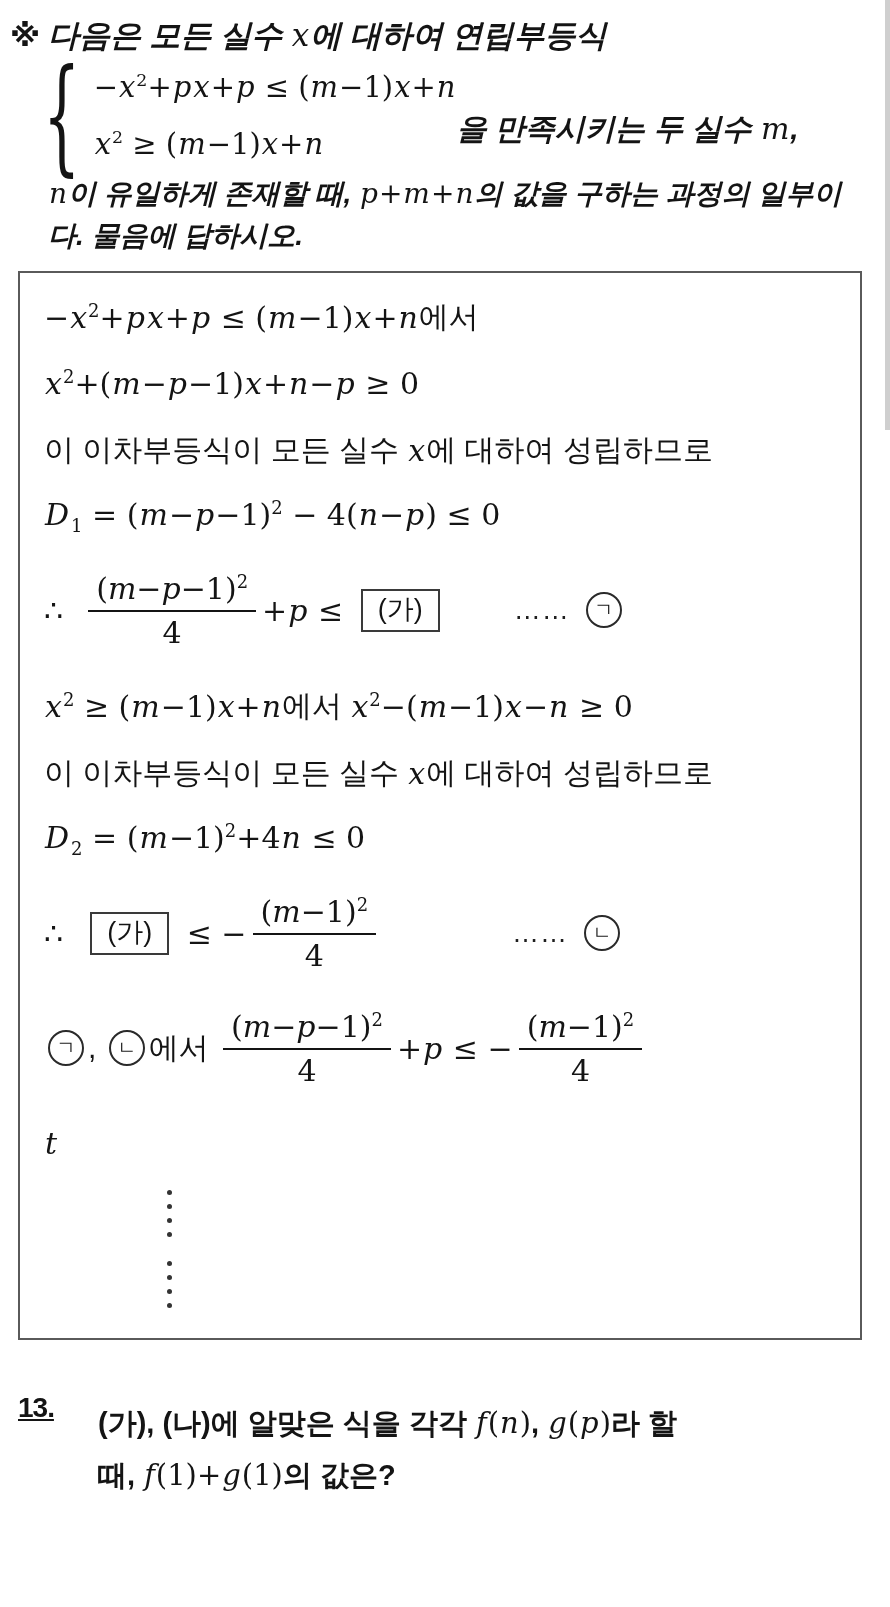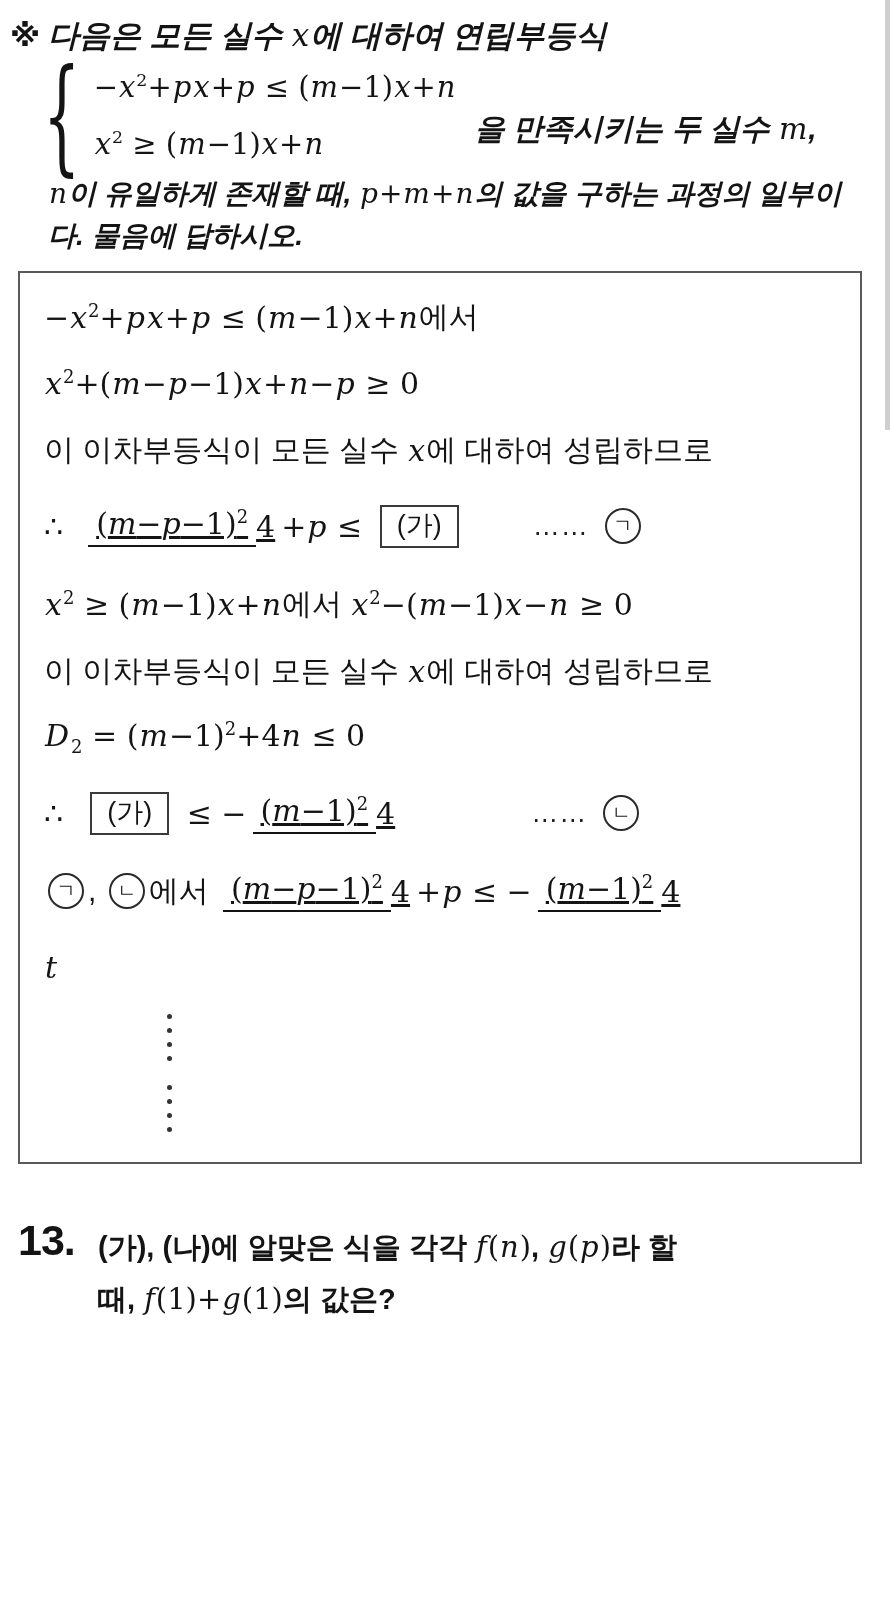--- a/index.html
+++ b/index.html
@@ -25,52 +25,52 @@
   .intro .kr{font-weight:700;font-style:italic;}
   .intro-line1{display:flex;}
   .marker{font-weight:700;width:38px;flex:none;}
   .system-row{display:flex;align-items:center;margin:10px 0 8px 34px;}
   .brace{
     display:inline-block;font-family:"DejaVu Serif",serif;font-size:56px;
     transform:scaleY(2.25) scaleX(1.05);transform-origin:center;line-height:1;
     font-weight:400;flex:none;
   }
   .system-eqs{display:flex;flex-direction:column;gap:16px;margin-left:14px;font-size:29px;}
-  .system-after{margin-left:18px;margin-top:26px;font-size:30px;}
+  .system-after{margin-top:26px;font-size:30px;}
   .intro-line2{margin:4px 0 0 38px;font-size:28px;line-height:1.5;}
 
   
   .dbox{
     border:2px solid #5a5a5a;margin:14px 10px 0 8px;
     padding:24px 22px 6px 24px;font-size:30px;background:#fff;
   }
   .dbox .line{display:flex;align-items:center;margin:0 0 26px 0;min-height:40px;}
   .dbox .line.tall{margin:34px 0 36px 0;}
-  .frac{display:inline-flex;flex-direction:row;margin:0 6px;font-family:"DejaVu Serif",serif;text-decoration:underline;}
+  .frac{display:inline-flex;flex-direction:column;align-items:center;margin:0 6px;font-family:"DejaVu Serif",serif;}
   .frac .num{padding:0 8px 4px;border-bottom:2px solid #141414;}
   .frac .den{padding-top:3px;}
   .blank{
     display:inline-block;border:2px solid #3a3a3a;padding:1px 15px 3px;
     margin:0 8px;font-size:27px;line-height:1.3;flex:none;
   }
   .circ{
     width:36px;height:36px;border:2px solid #2a2a2a;border-radius:50%;
     display:inline-flex;align-items:center;justify-content:center;
     font-size:19px;margin:0 4px;flex:none;box-sizing:border-box;
   }
   .dots{color:#1e1e1e;font-size:27px;letter-spacing:1px;white-space:pre;}
   .sp{display:inline-block;height:1px;}
   .vdots{display:flex;flex-direction:column;gap:9px;align-items:center;width:6px;margin:4px 0 24px 122px;}
   .vdots .vdot{width:5px;height:5px;border-radius:50%;background:#333;}
 
   
   .question{margin:52px 0 0 8px;}
   .question .kr{font-weight:700;}
   .q-row{display:flex;}
-  .q-num{font-size:43px;font-weight:700;width:80px;flex:none;letter-spacing:-1px;}
+  .q-num{font-size:28px;font-weight:700;width:80px;flex:none;letter-spacing:-1px;text-decoration:underline;}
   .q-text{font-size:29px;line-height:1.8;padding-top:5px;}
 </style>
 </head>
 <body>
 
 <div class="page">
   <div class="scan-edge"></div>
 
   <div class="intro">
     <div class="intro-line1">
@@ -93,20 +93,23 @@
         <span class="math">−<i class="mv">x</i><sup>2</sup>+<i class="mv">p</i><i class="mv">x</i>+<i class="mv">p</i> ≤ (<i class="mv">m</i>−1)<i class="mv">x</i>+<i class="mv">n</i></span>
         <span class="kr">에서</span>
       </div>
       <div class="line">
         <span class="math"><i class="mv">x</i><sup>2</sup>+(<i class="mv">m</i>−<i class="mv">p</i>−1)<i class="mv">x</i>+<i class="mv">n</i>−<i class="mv">p</i> ≥ 0</span>
       </div>
       <div class="line">
         <span class="kr">이 이차부등식이 모든 실수 </span>
         <span class="math"><i class="mv">x</i></span>
         <span class="kr">에 대하여 성립하므로</span>
+      </div>
+      <div class="line">
+        <span class="math"><i class="mv">D</i><sub>1</sub> = (<i class="mv">m</i>−<i class="mv">p</i>−1)<sup>2</sup> − 4(<i class="mv">n</i>−<i class="mv">p</i>) ≤ 0</span>
       </div>
       <div class="line tall">
         <span class="math">∴  </span>
         <span class="frac">
           <span class="num">(<i class="mv">m</i>−<i class="mv">p</i>−1)<sup>2</sup></span>
           <span class="den">4</span>
         </span>
         <span class="math">+<i class="mv">p</i> ≤ </span>
         <span class="blank">(가)</span>
         <span class="sp" style="width: 66px;"></span>

